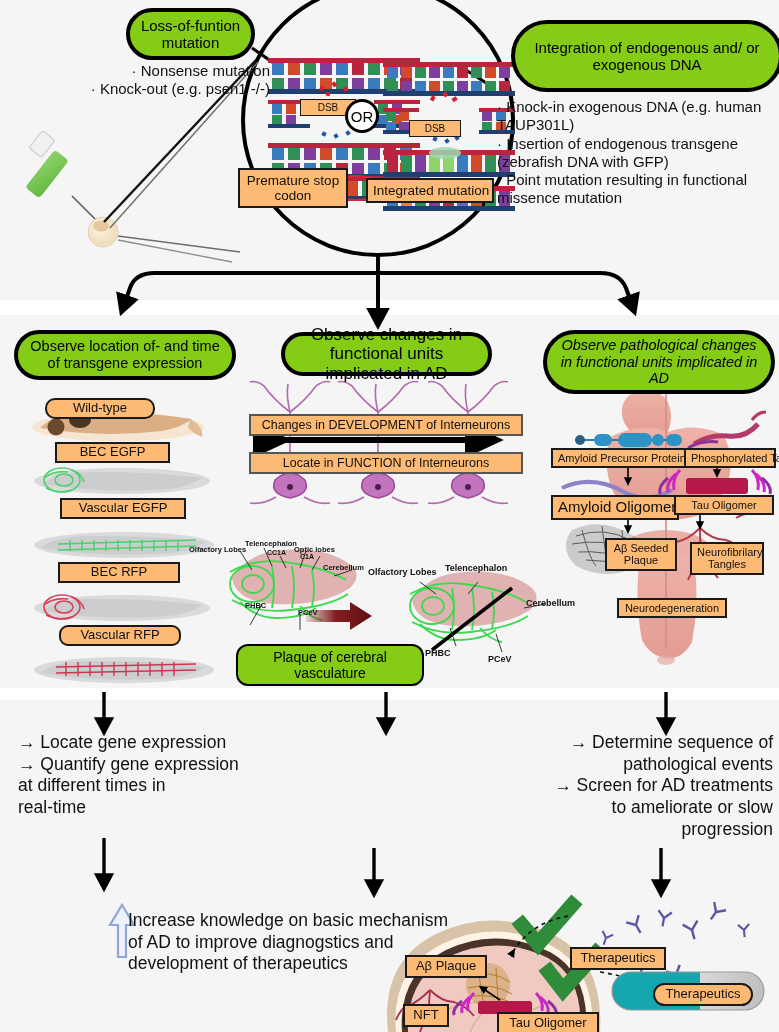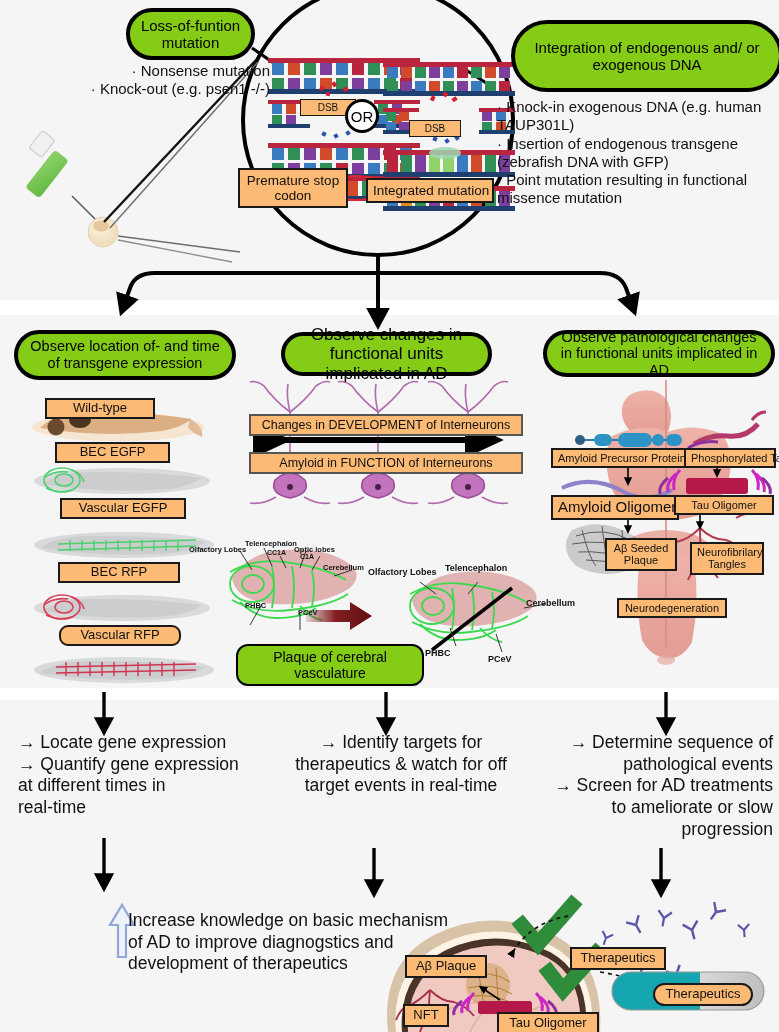--- a/index.html
+++ b/index.html
@@ -732,45 +732,45 @@
   </div>
 
   <div class="pill" style="left:14px; top:330px; width:222px; height:50px; font-size:14.5px;">
     <span>Observe location of- and time of transgene expression</span>
   </div>
 
   <div class="pill" style="left:281px; top:332px; width:211px; height:44px; font-size:17px;">
     <span>Observe changes in functional units implicated in AD</span>
   </div>
 
-  <div class="pill" style="left:543px; top:330px; width:232px; height:47px; font-size:14.5px;">
+  <div class="pill" style="left:543px; top:330px; width:232px; height:64px; font-size:14.5px;font-style:italic;">
     <span>Observe pathological changes in functional units implicated in AD</span>
   </div>
 
-  <div class="lbl" style="left:45px; top:398px; width:110px; font-size:13px;">
+  <div class="lbl" style="left:45px; top:398px; width:110px; font-size:13px;border-radius:10px;">
     <span>Wild-type</span>
   </div>
   <div class="lbl" style="left:55px; top:442px; width:115px; font-size:13px;">
     <span>BEC EGFP</span>
   </div>
   <div class="lbl" style="left:60px; top:498px; width:126px; font-size:13px;">
     <span>Vascular EGFP</span>
   </div>
   <div class="lbl" style="left:58px; top:562px; width:122px; font-size:13px;">
     <span>BEC RFP</span>
   </div>
   <div class="lbl" style="left:59px; top:625px; width:122px; font-size:13px;border-radius:9px;">
     <span>Vascular RFP</span>
   </div>
 
   <div class="lbl gray" style="left:249px; top:414px; width:274px; font-size:12.5px; padding-top:2px; padding-bottom:2px;">
     <span>Changes in DEVELOPMENT of Interneurons</span>
   </div>
   <div class="lbl gray" style="left:249px; top:452px; width:274px; font-size:12.5px; padding-top:2px; padding-bottom:2px;">
-    <span>Amyloid in FUNCTION of Interneurons</span>
+    <span>Locate in FUNCTION of Interneurons</span>
   </div>
 
   <div class="freetext" style="left:189px; top:545px; font-size:7.5px; font-weight:bold;">
     <span>Olfactory Lobes</span>
   </div>
   <div class="freetext" style="left:245px; top:539px; font-size:7.5px; font-weight:bold;">
     <span>Telencephalon</span>
   </div>
   <div class="freetext" style="left:267px; top:549px; font-size:7px; font-weight:bold;">
     <span>CC1A</span>
@@ -833,25 +833,20 @@
     <span>Neurodegeneration</span>
   </div>
 
   <div class="sect-text" style="left:18px; top:732px; width:252px; font-size:17.5px; text-align:left;">
     <div>→ Locate gene expression</div>
     <div>→ Quantify gene expression</div>
     <div>at different times in</div>
     <div>real-time</div>
   </div>
 
-  <div class="sect-text" style="left:286px; top:732px; width:230px; font-size:17.5px; text-align:center;">
-    <div>→ Identify targets for</div>
-    <div>therapeutics &amp; watch for off</div>
-    <div>target events in real-time</div>
-  </div>
 
   <div class="sect-text" style="left:527px; top:732px; width:246px; font-size:17.5px; text-align:right;">
     <div>→ Determine sequence of</div>
     <div>pathological events</div>
     <div>→ Screen for AD treatments</div>
     <div>to ameliorate or slow</div>
     <div>progression</div>
   </div>
 
   <div class="sect-text" style="left:128px; top:910px; width:380px; font-size:17.5px;">

